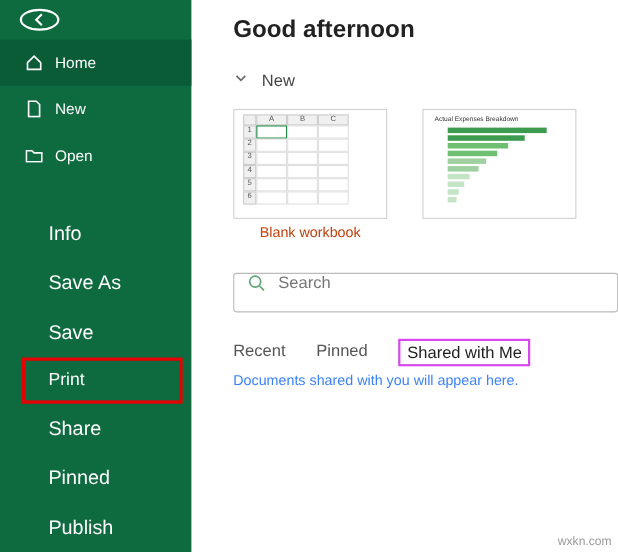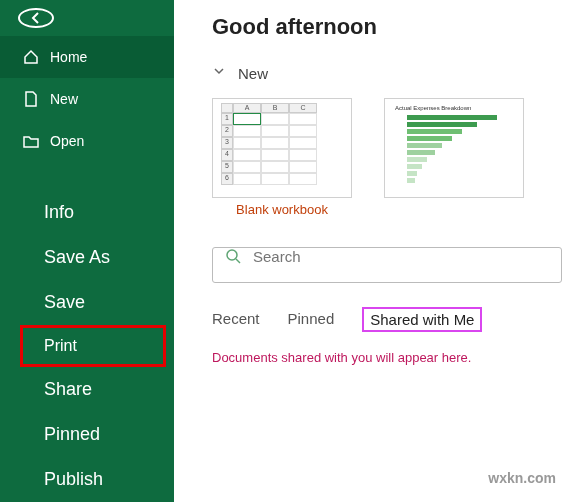--- a/index.html
+++ b/index.html
@@ -22,22 +22,22 @@
     .templates { display: flex; gap: 32px; margin-bottom: 30px; }
     .tpl-item { display: flex; flex-direction: column; align-items: center; cursor: pointer; }
     .tpl-thumb { width: 140px; height: 100px; border: 1px solid #d0d0d0; background: #fff; position: relative; overflow: hidden; }
     .tpl-label { font-size: 13px; color: #c2410c; margin-top: 4px; }
     .search-bar { display: flex; align-items: flex-start; border: 1px solid #bbb; border-radius: 3px; height: 36px; margin-right: 0; }
     .search-icon { width: 40px; display: flex; align-items: center; justify-content: center; }
     .search-input { border: none; outline: none; font-size: 15px; color: #555; flex: 1; background: transparent; }
     .tabs { display: flex; gap: 28px; margin-top: 24px; align-items: center; }
     .tab { font-size: 15px; color: #555; cursor: pointer; padding-bottom: 2px; }
     .tab.boxed { border: 2px solid #d946ef; padding: 2px 6px; color: #222; }
-    .msg { font-size: 13px; color: #be185d; margin-top: 18px; }
-    .watermark { position: absolute; right: 6px; bottom: 16px; font-size: 14px; color: #999; font-weight: bold; }
+    .msg { font-size: 13px; color: #3b82f6; margin-top: 5px; }
+    .watermark { position: absolute; right: 6px; bottom: 4px; font-size: 11px; color: #999; }
     
     .bw-table { position: absolute; top: 4px; left: 8px; right: 0; }
     .bw-hdr { display: flex; }
     .bw-hdr div { width: 28px; height: 10px; border: 0.5px solid #ccc; background: #f0f0f0; font-size: 7px; text-align: center; color: #555; }
     .bw-hdr .corner { width: 12px; }
     .bw-row { display: flex; }
     .bw-row .rh { width: 12px; height: 12px; border: 0.5px solid #ccc; background: #f0f0f0; font-size: 7px; text-align: center; color: #555; }
     .bw-row .cell { width: 28px; height: 12px; border: 0.5px solid #e0e0e0; }
     .bw-row .sel { border: 1.5px solid #228b45; }
     

